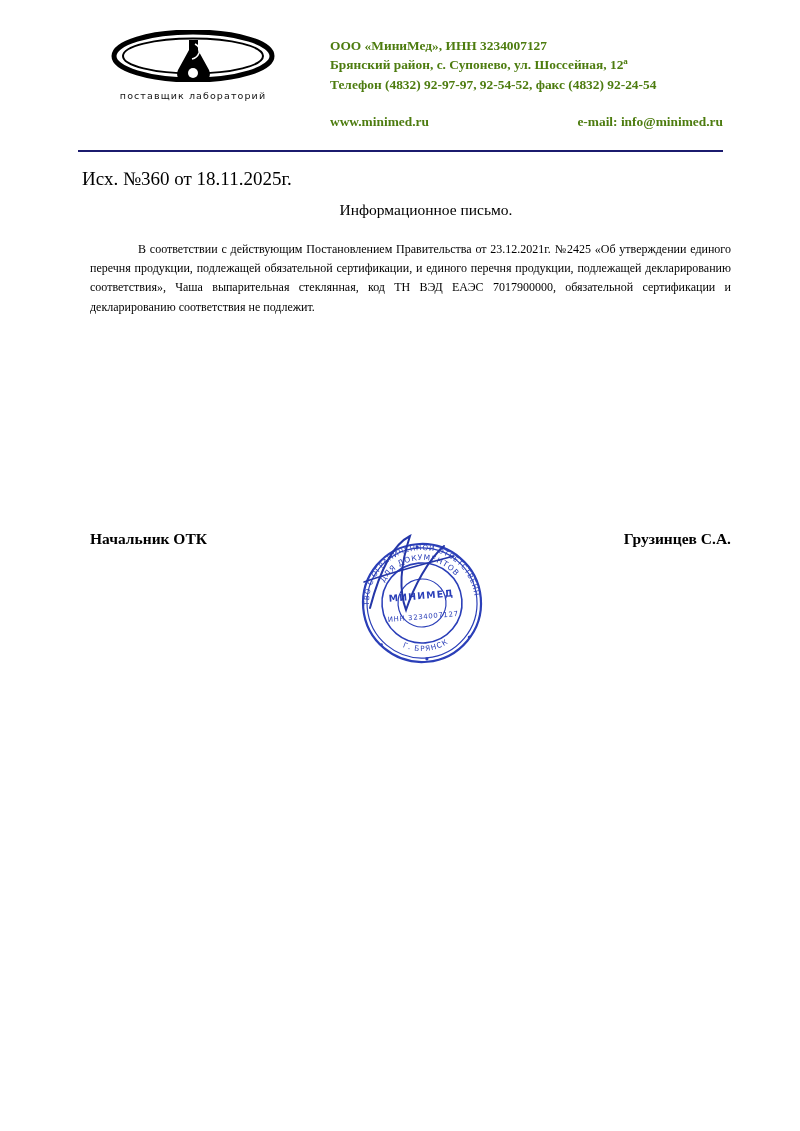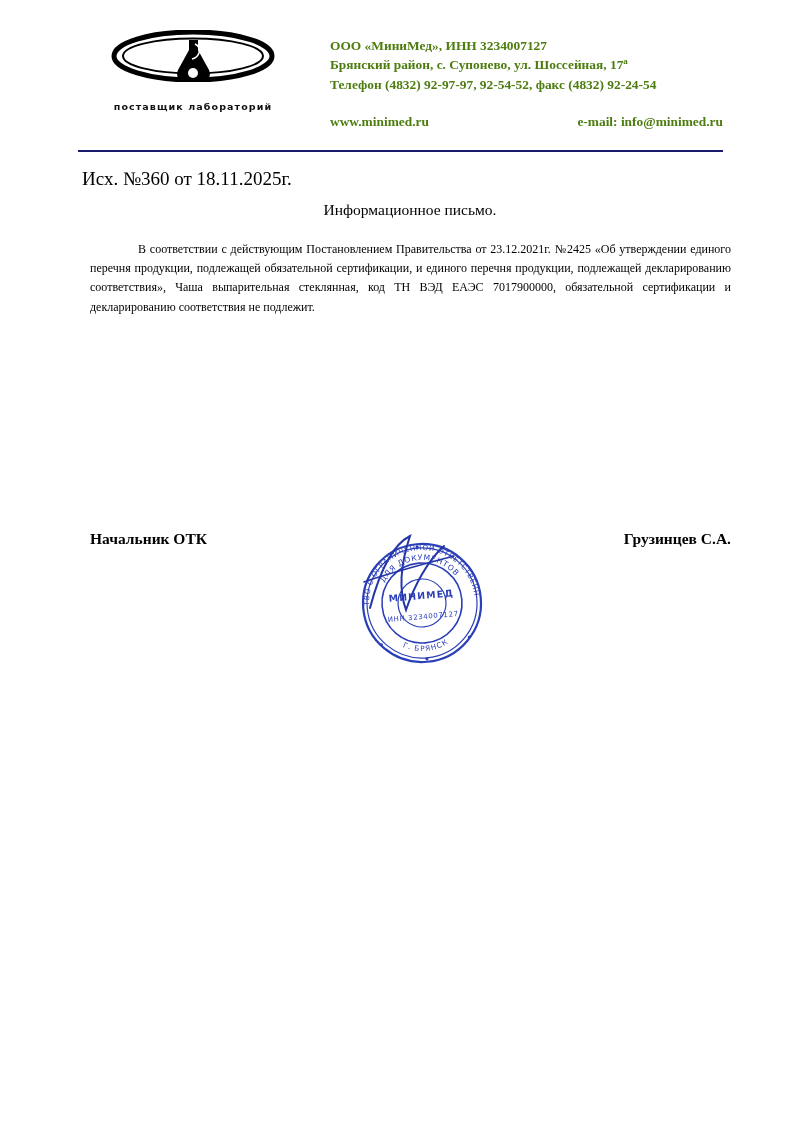--- a/index.html
+++ b/index.html
@@ -63,23 +63,23 @@
   .logo-reg {
     font-size: 11px;
     vertical-align: super;
     font-style: normal;
     font-weight: normal;
     margin-left: 2px;
   }
   .logo-tagline {
     font-family: "DejaVu Sans", sans-serif;
     font-size: 9.5px;
-    font-weight: bold;
+    font-weight: normal;
     letter-spacing: 1.1px;
-    margin-top: 19px;
+    margin-top: 8px;
     color: #111;
   }
 
   .company-block {
     flex: 1 1 auto;
     padding-left: 22px;
     padding-top: 8px;
     font-family: Liberation Serif, serif;
     font-weight: bold;
     font-size: 13.4px;
@@ -107,21 +107,21 @@
   
   .outgoing {
     position: absolute;
     left: 82px;
     top: 168px;
     font-size: 19px;
   }
 
   .doc-title {
     position: absolute;
-    left: 90px;
+    left: 106px;
     top: 201px;
     width: 640px;
     text-align: center;
     font-size: 15.5px;
   }
 
   .body-text {
     position: absolute;
     left: 90px;
     top: 240px;
@@ -182,21 +182,21 @@
           <path d="M71 36 q11 -6 23 0 l4 7 a10 10 0 0 1 -9 12 h-13 a10 10 0 0 1 -9 -12 z" fill="#000"></path>
           <path d="M84 14 q6 3 4 9 q-2 5 -7 6" fill="none" stroke="#fff" stroke-width="1.6"></path>
           <circle cx="82" cy="43" r="5" fill="#fff"></circle>
         </svg>
       </div>
       <div class="logo-tagline">поставщик лабораторий</div>
     </div>
 
     <div class="company-block">
       <div class="line">ООО «МиниМед», ИНН 3234007127</div>
-      <div class="line"><span>Брянский район, с. Супонево, ул. Шоссейная, 17</span><span class="sup">а</span></div>
+      <div class="line"><span>Брянский район, с. Супонево, ул. Шоссейная, 12</span><span class="sup">а</span></div>
       <div class="line">Телефон (4832) 92-97-97, 92-54-52, факс (4832) 92-24-54</div>
       <div class="web-row">
         <span>www.minimed.ru</span>
         <span>e-mail: info@minimed.ru</span>
       </div>
     </div>
   </div>
 
   <div class="rule"></div>
 

